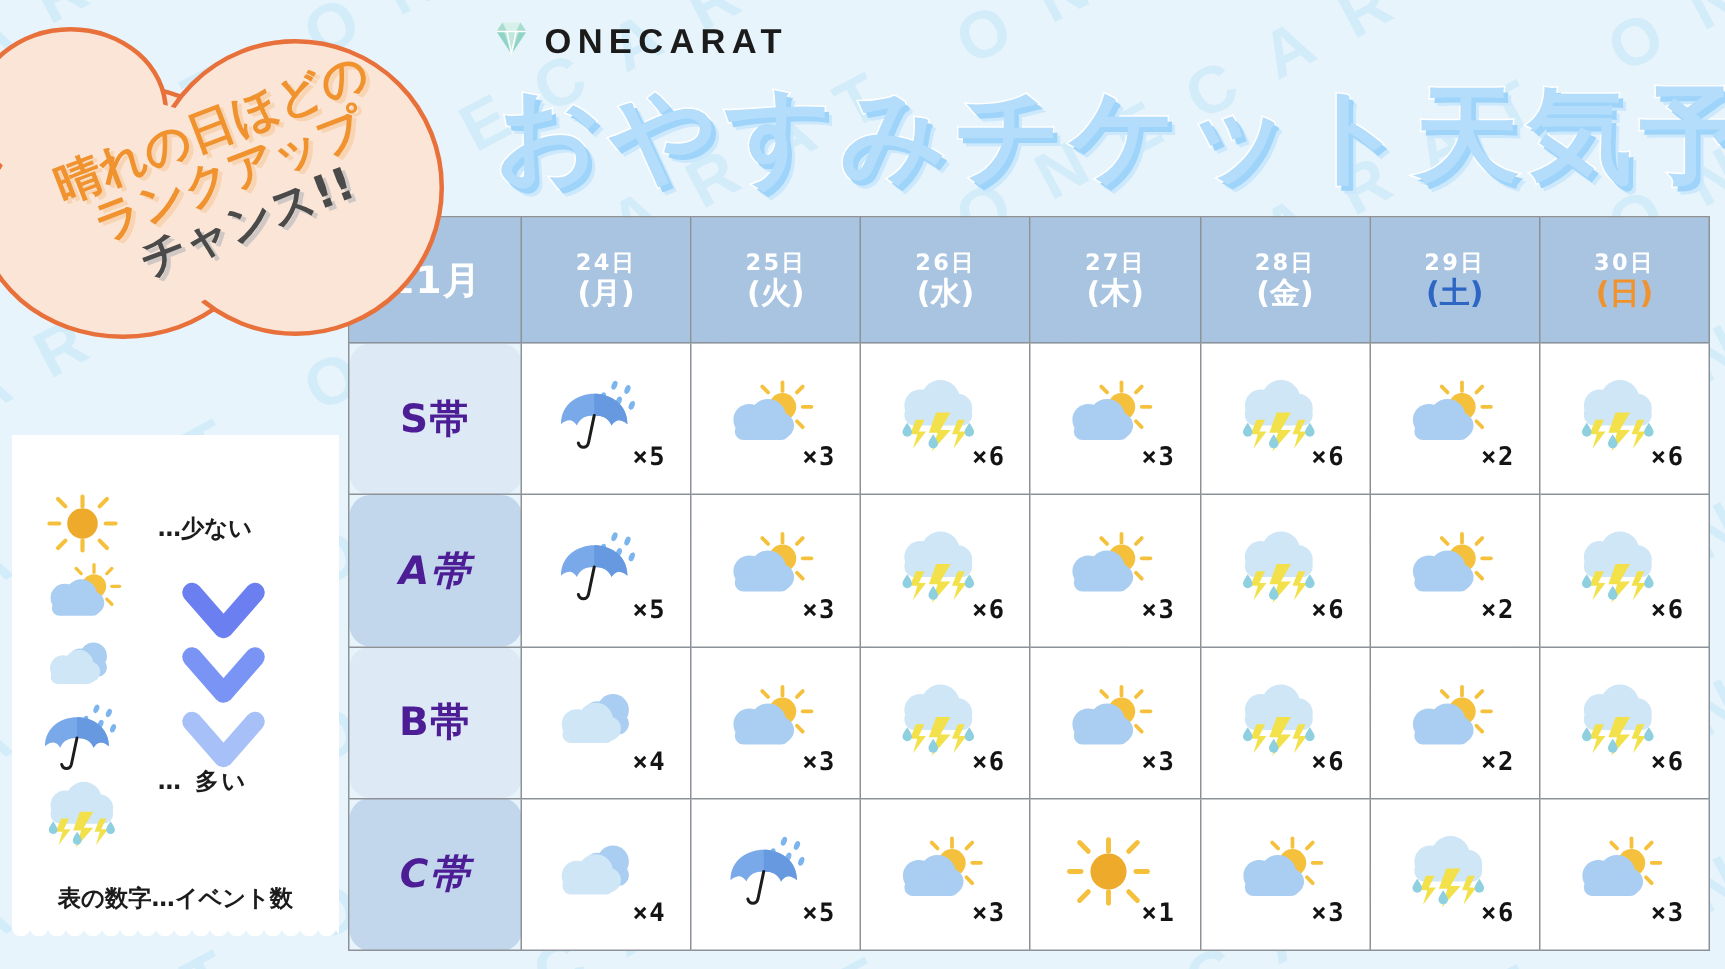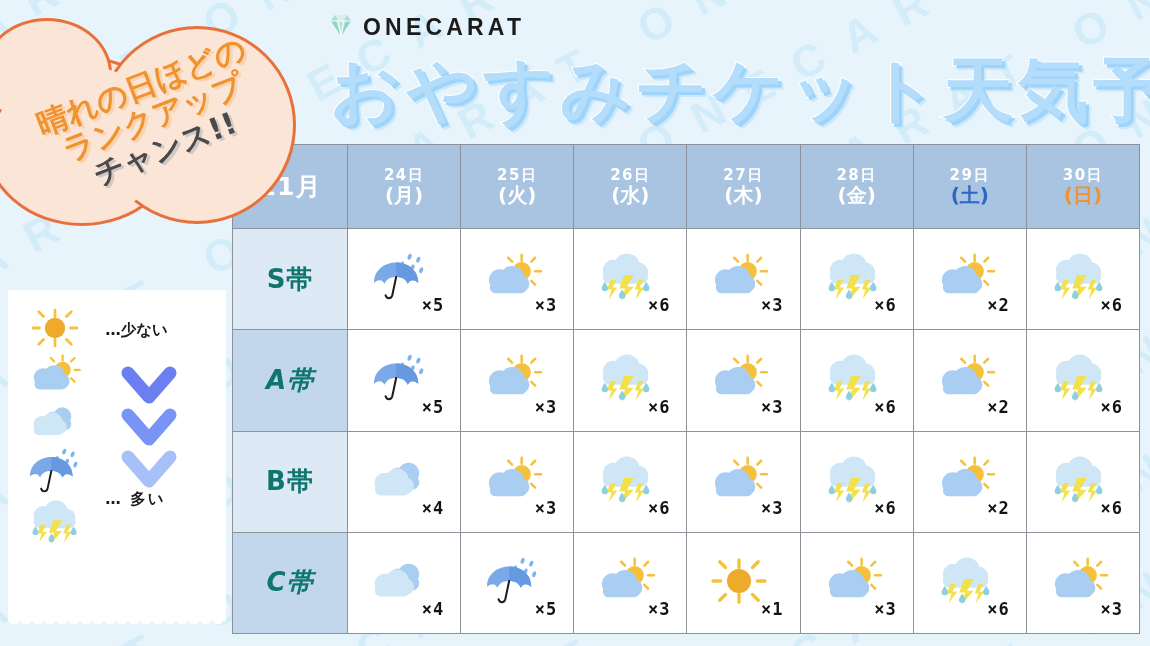--- a/index.html
+++ b/index.html
@@ -115,21 +115,21 @@
       radial-gradient(circle at 6px 0, #ffffff 6px, transparent 6.5px) repeat-x;
     background-size:12px 12px;
   }
   #legend .ltitle{
     font-size:15.5px; font-weight:800; color:#1c1c1c;
     letter-spacing:0px; margin-bottom:10px;
     font-family:"DejaVu Sans",sans-serif;
   }
   #legend .lbody{
     flex:1; width:100%;
-    display:flex; align-items:flex-start; justify-content:center; gap:8px;
+    display:flex; align-items:center; justify-content:center; gap:8px;
     padding-top:2px;
   }
   #legend .iconcol{
     display:flex; flex-direction:column; align-items:center; gap:2px;
     width:74px;
   }
   #legend .textcol{
     width:118px; position:relative; height:238px;
   }
   #legend .lless{
@@ -192,22 +192,23 @@
   #wtable .dayname.sun{ color:#f0922e; }
   #wtable .dayname.sat{ color:#2e66c4; }
   #wtable .monthlabel{
     font-size:25px; font-weight:700; letter-spacing:1px;
     color:#ffffff;
     font-family:"DejaVu Sans",sans-serif;
   }
   #wtable tbody tr{ height:101px; }
   #wtable td.rank{
     font-size:26px; font-weight:700; letter-spacing:1px;
-    color:#0f766e;
+    color:#4c1d95;
     font-family:"DejaVu Sans",sans-serif;
+    border-radius:14px;
   }
   #wtable tr.light td.rank{ background:#dde9f5; }
   #wtable tr.dark  td.rank{ background:#c2d7ec;font-style:italic; }
   #wtable td.cell{ background:#ffffff; }
 
   .cellinner{
     width:100%; height:100%;
     position:relative;
     display:flex; align-items:center; justify-content:center;
   }
@@ -377,20 +378,21 @@
           <div style="margin-bottom: -6px;"><svg width="56" height="44" viewBox="0 0 56 44">
         <polyline points="7,9 28,33 49,9" fill="none" stroke="#7a94f5" stroke-width="13" stroke-linecap="round" stroke-linejoin="round"></polyline>
       </svg></div>
           <div style="margin-bottom: -6px;"><svg width="56" height="44" viewBox="0 0 56 44">
         <polyline points="7,9 28,33 49,9" fill="none" stroke="#a8c0f8" stroke-width="13" stroke-linecap="round" stroke-linejoin="round"></polyline>
       </svg></div>
         </div>
       <div class="lmore">…  多い</div>
     </div>
   </div>
+  <div class="lfoot">表の数字…イベント数</div>
 </div>
 
 <table id="wtable">
   <thead>
     <tr>
       <th class="monthcell">
         <span class="monthlabel">11月</span>
       </th>
     <th>
           <span class="daynum">24日</span>

